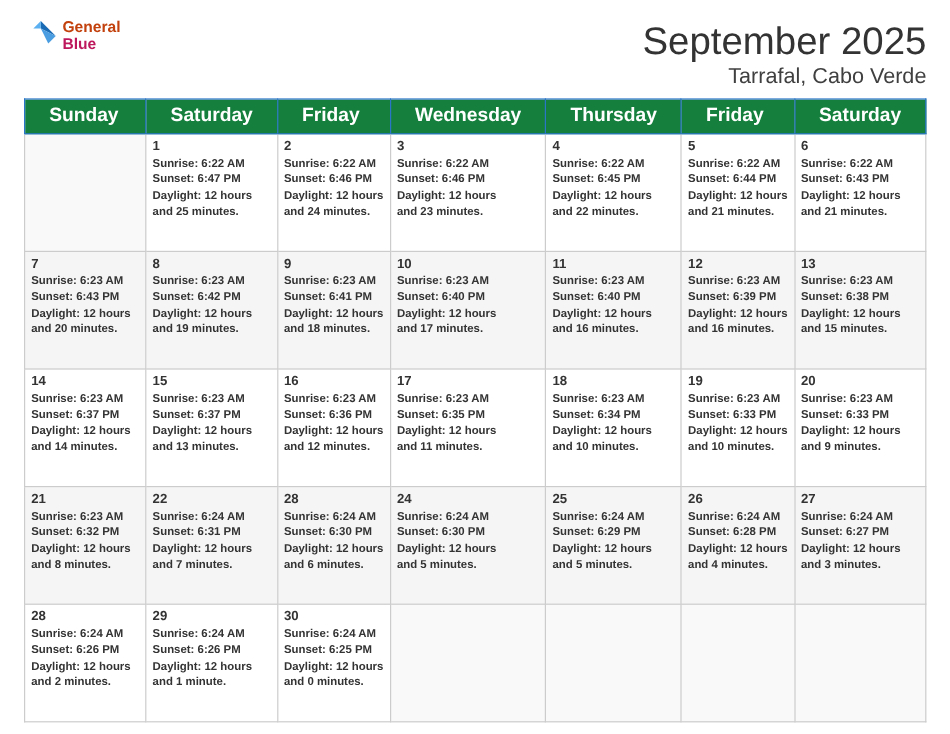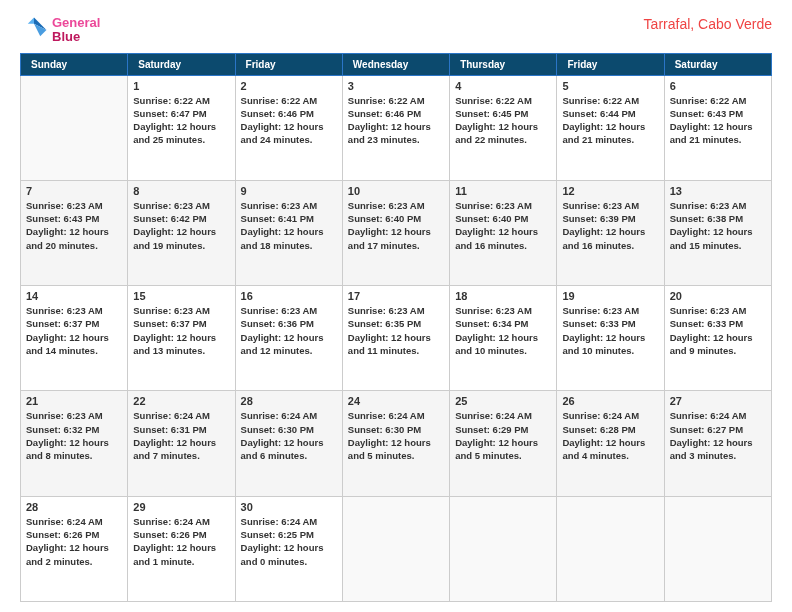--- a/index.html
+++ b/index.html
@@ -28,49 +28,49 @@
       align-items: center;
       gap: 4px;
     }
     .logo-text {
       display: flex;
       flex-direction: column;
       font-size: 13px;
       font-weight: bold;
       line-height: 1.1;
     }
-    .logo-general { color: #ec4899; }
+    .logo-general { color: #c2410c; }
     .logo-blue { color: #be185d; }
     .logo-icon {
       width: 28px;
       height: 28px;
     }
     .title-block {
       text-align: right;
     }
     .title-main {
       font-size: 32px;
       font-weight: 300;
       color: #333;
     }
     .title-sub {
-      font-size: 14px;
-      color: #ef4444;
+      font-size: 18px;
+      color: #404040;
     }
     .calendar {
       width: 100%;
       border-collapse: collapse;
       flex: 1;
     }
     .calendar thead tr th {
-      background: #0c4a6e;
+      background: #15803d;
       color: #fff;
-      font-size: 10px;
-      font-weight: bold;
-      padding: 5px 10px;
+      font-size: 16px;
+      font-weight: bold;
+      padding: 5px 20px;
       text-align: left;
       border: 1px solid #2a75c7;
     }
     .calendar tbody tr td {
       border: 1px solid #ccc;
       vertical-align: top;
       padding: 4px 5px;
       font-size: 9.5px;
       color: #333;
       width: calc(100% / 7);
@@ -110,20 +110,21 @@
         <polygon points="18,2 34,18 18,10" fill="#1a6bb5"></polygon>
         <polygon points="18,10 34,18 26,26" fill="#4a9de0"></polygon>
         <polygon points="18,2 18,10 10,10" fill="#5ab0f0"></polygon>
       </svg>
       <div class="logo-text">
         <span class="logo-general">General</span>
         <span class="logo-blue">Blue</span>
       </div>
     </div>
     <div class="title-block">
+      <div class="title-main">September 2025</div>
       <div class="title-sub">Tarrafal, Cabo Verde</div>
     </div>
   </div>
 
   <table class="calendar">
     <thead>
       <tr>
         <th>Sunday</th>
         <th>Saturday</th>
         <th>Friday</th>

